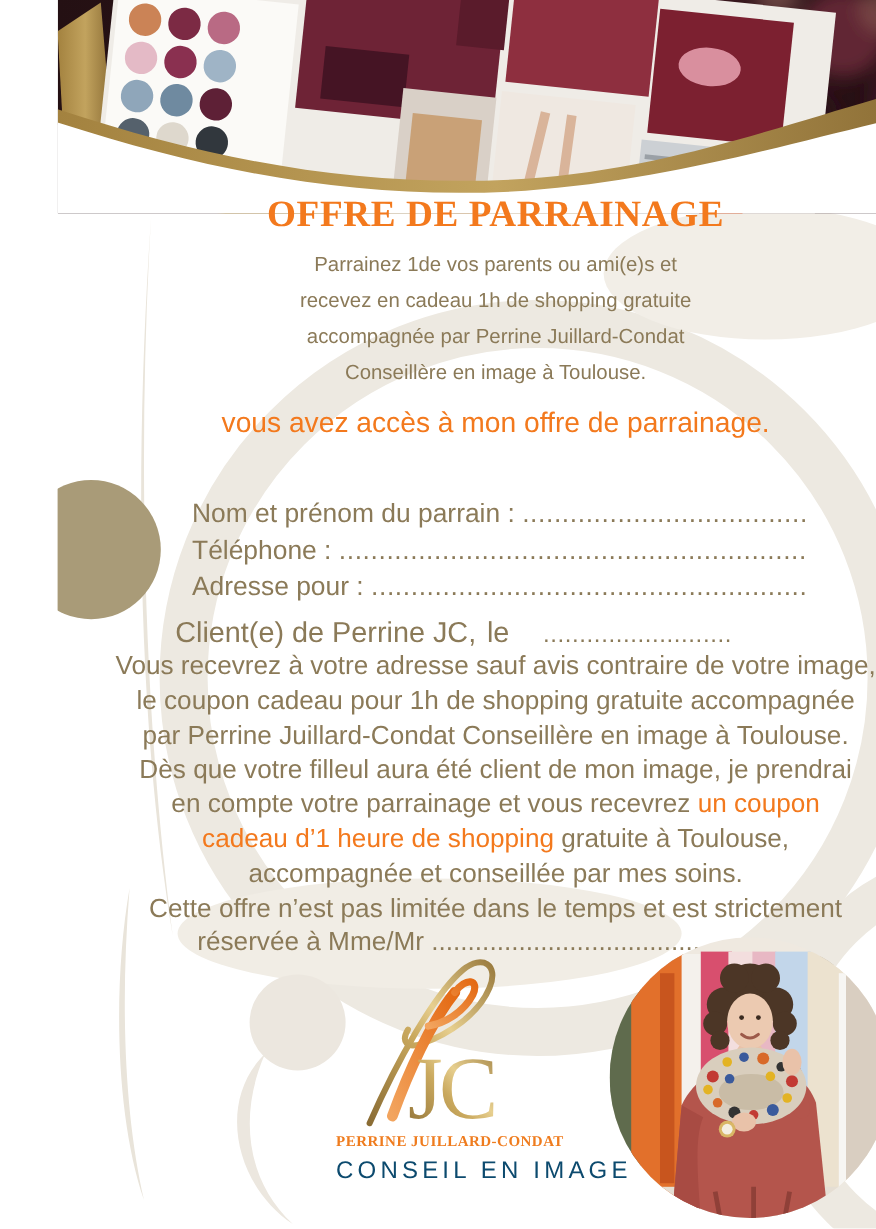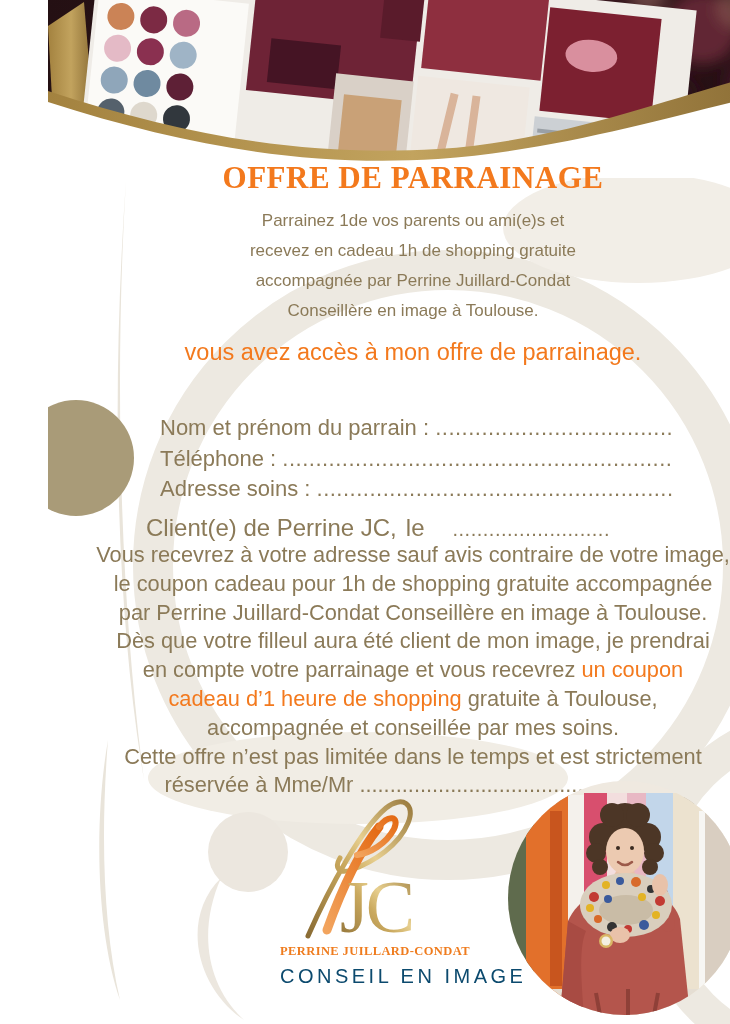--- a/index.html
+++ b/index.html
@@ -140,21 +140,21 @@
   <div class="form">
     <div class="form-line">
       <span>Nom et prénom du parrain :</span>
       <span class="dots">................................................................................</span>
     </div>
     <div class="form-line">
       <span>Téléphone :</span>
       <span class="dots">................................................................................</span>
     </div>
     <div class="form-line">
-      <span>Adresse soins :</span>
+      <span>Adresse pour :</span>
       <span class="dots">................................................................................</span>
     </div>
   </div>
 
   <div class="abs-center client">
     <span>Client(e) de Perrine JC,</span>
     <span class="lbl2">le</span>
     <span class="dots">..........................</span>
   </div>
 

